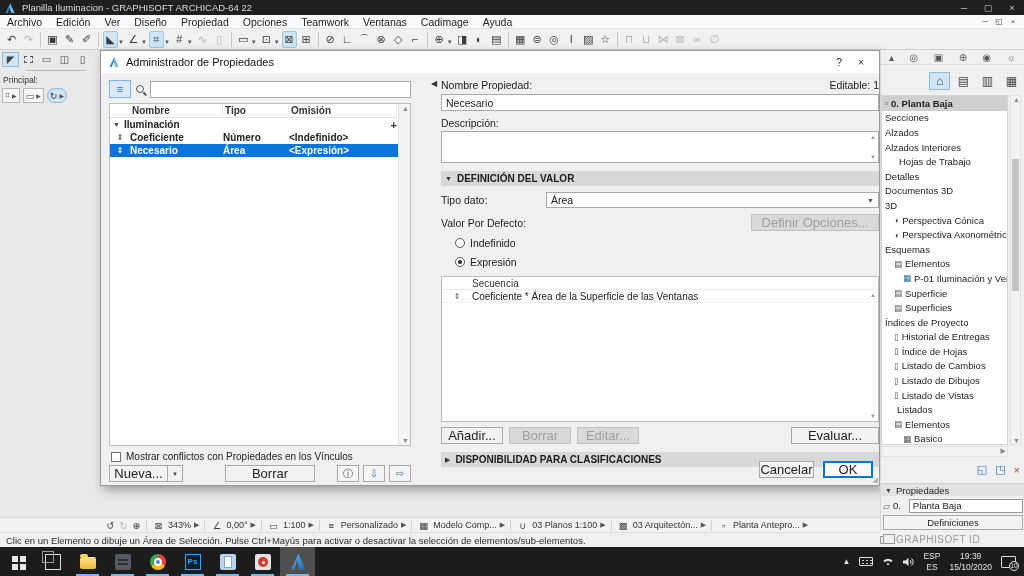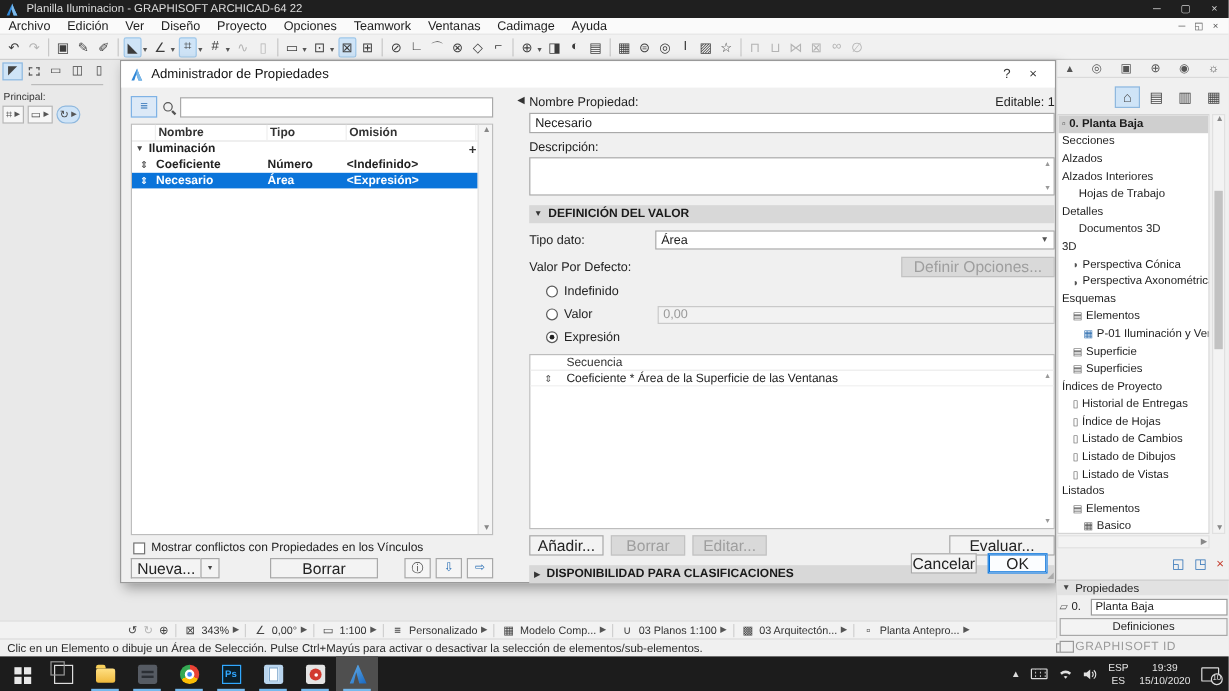--- a/index.html
+++ b/index.html
@@ -186,21 +186,21 @@
     <span>▢</span>
     <span>×</span>
   </span>
 </div>
 
 <div class="menubar">
   <span class="menu-item">Archivo</span>
     <span class="menu-item">Edición</span>
     <span class="menu-item">Ver</span>
     <span class="menu-item">Diseño</span>
-    <span class="menu-item">Proyecto</span>
+    <span class="menu-item">Propiedad</span>
     <span class="menu-item">Opciones</span>
     <span class="menu-item">Teamwork</span>
     <span class="menu-item">Ventanas</span>
     <span class="menu-item">Cadimage</span>
     <span class="menu-item">Ayuda</span>
     <span class="mdi-ctrls">
     <span>─</span>
     <span>◱</span>
     <span>×</span>
   </span>
@@ -372,27 +372,20 @@
     </div>
     <div class="fm-row">
       <span>Valor Por Defecto:</span>
       <button class="btn disabled defopt">Definir Opciones...</button>
     </div>
     <div class="radio-row">
       <span class="radio"></span>
       <span>Indefinido</span>
     </div>
     <div class="radio-row">
-      <span class="radio"></span>
-      <span>Valor</span>
-      <span class="vfld">
-          <span>0,00</span>
-        </span>
-    </div>
-    <div class="radio-row">
       <span class="radio on"></span>
       <span>Expresión</span>
     </div>
     <div class="expr-list">
       <div class="expr-hdr">Secuencia</div>
       <div class="expr-row">
         <span class="hnd">⇕</span>
         <span>Coeficiente * Área de la Superficie de las Ventanas</span>
       </div>
       <span class="tiny-arr" style="top:15px">▲</span>
@@ -445,21 +438,21 @@
       </div>
       <div class="tree-row" style="padding-left: 3px;">
         <span>Alzados Interiores</span>
       </div>
       <div class="tree-row" style="padding-left: 17px;">
         <span>Hojas de Trabajo</span>
       </div>
       <div class="tree-row" style="padding-left: 3px;">
         <span>Detalles</span>
       </div>
-      <div class="tree-row" style="padding-left: 17px;">
+      <div class="tree-row" style="padding-left: 3px;">
         <span>Documentos 3D</span>
       </div>
       <div class="tree-row" style="padding-left: 3px;">
         <span>3D</span>
       </div>
       <div class="tree-row" style="padding-left: 12px;">
         <span class="t-ic">◗</span>
         <span>Perspectiva Cónica</span>
       </div>
       <div class="tree-row" style="padding-left: 12px;">
@@ -501,21 +494,21 @@
         <span>Listado de Cambios</span>
       </div>
       <div class="tree-row" style="padding-left: 12px;">
         <span class="t-ic">▯</span>
         <span>Listado de Dibujos</span>
       </div>
       <div class="tree-row" style="padding-left: 12px;">
         <span class="t-ic">▯</span>
         <span>Listado de Vistas</span>
       </div>
-      <div class="tree-row" style="padding-left: 3px;">
+      <div class="tree-row" style="padding-left: 15px;">
         <span>Listados</span>
       </div>
       <div class="tree-row" style="padding-left: 12px;">
         <span class="t-ic">▤</span>
         <span>Elementos</span>
       </div>
       <div class="tree-row" style="padding-left: 21px;">
         <span class="t-ic">▦</span>
         <span>Basico</span>
       </div>

